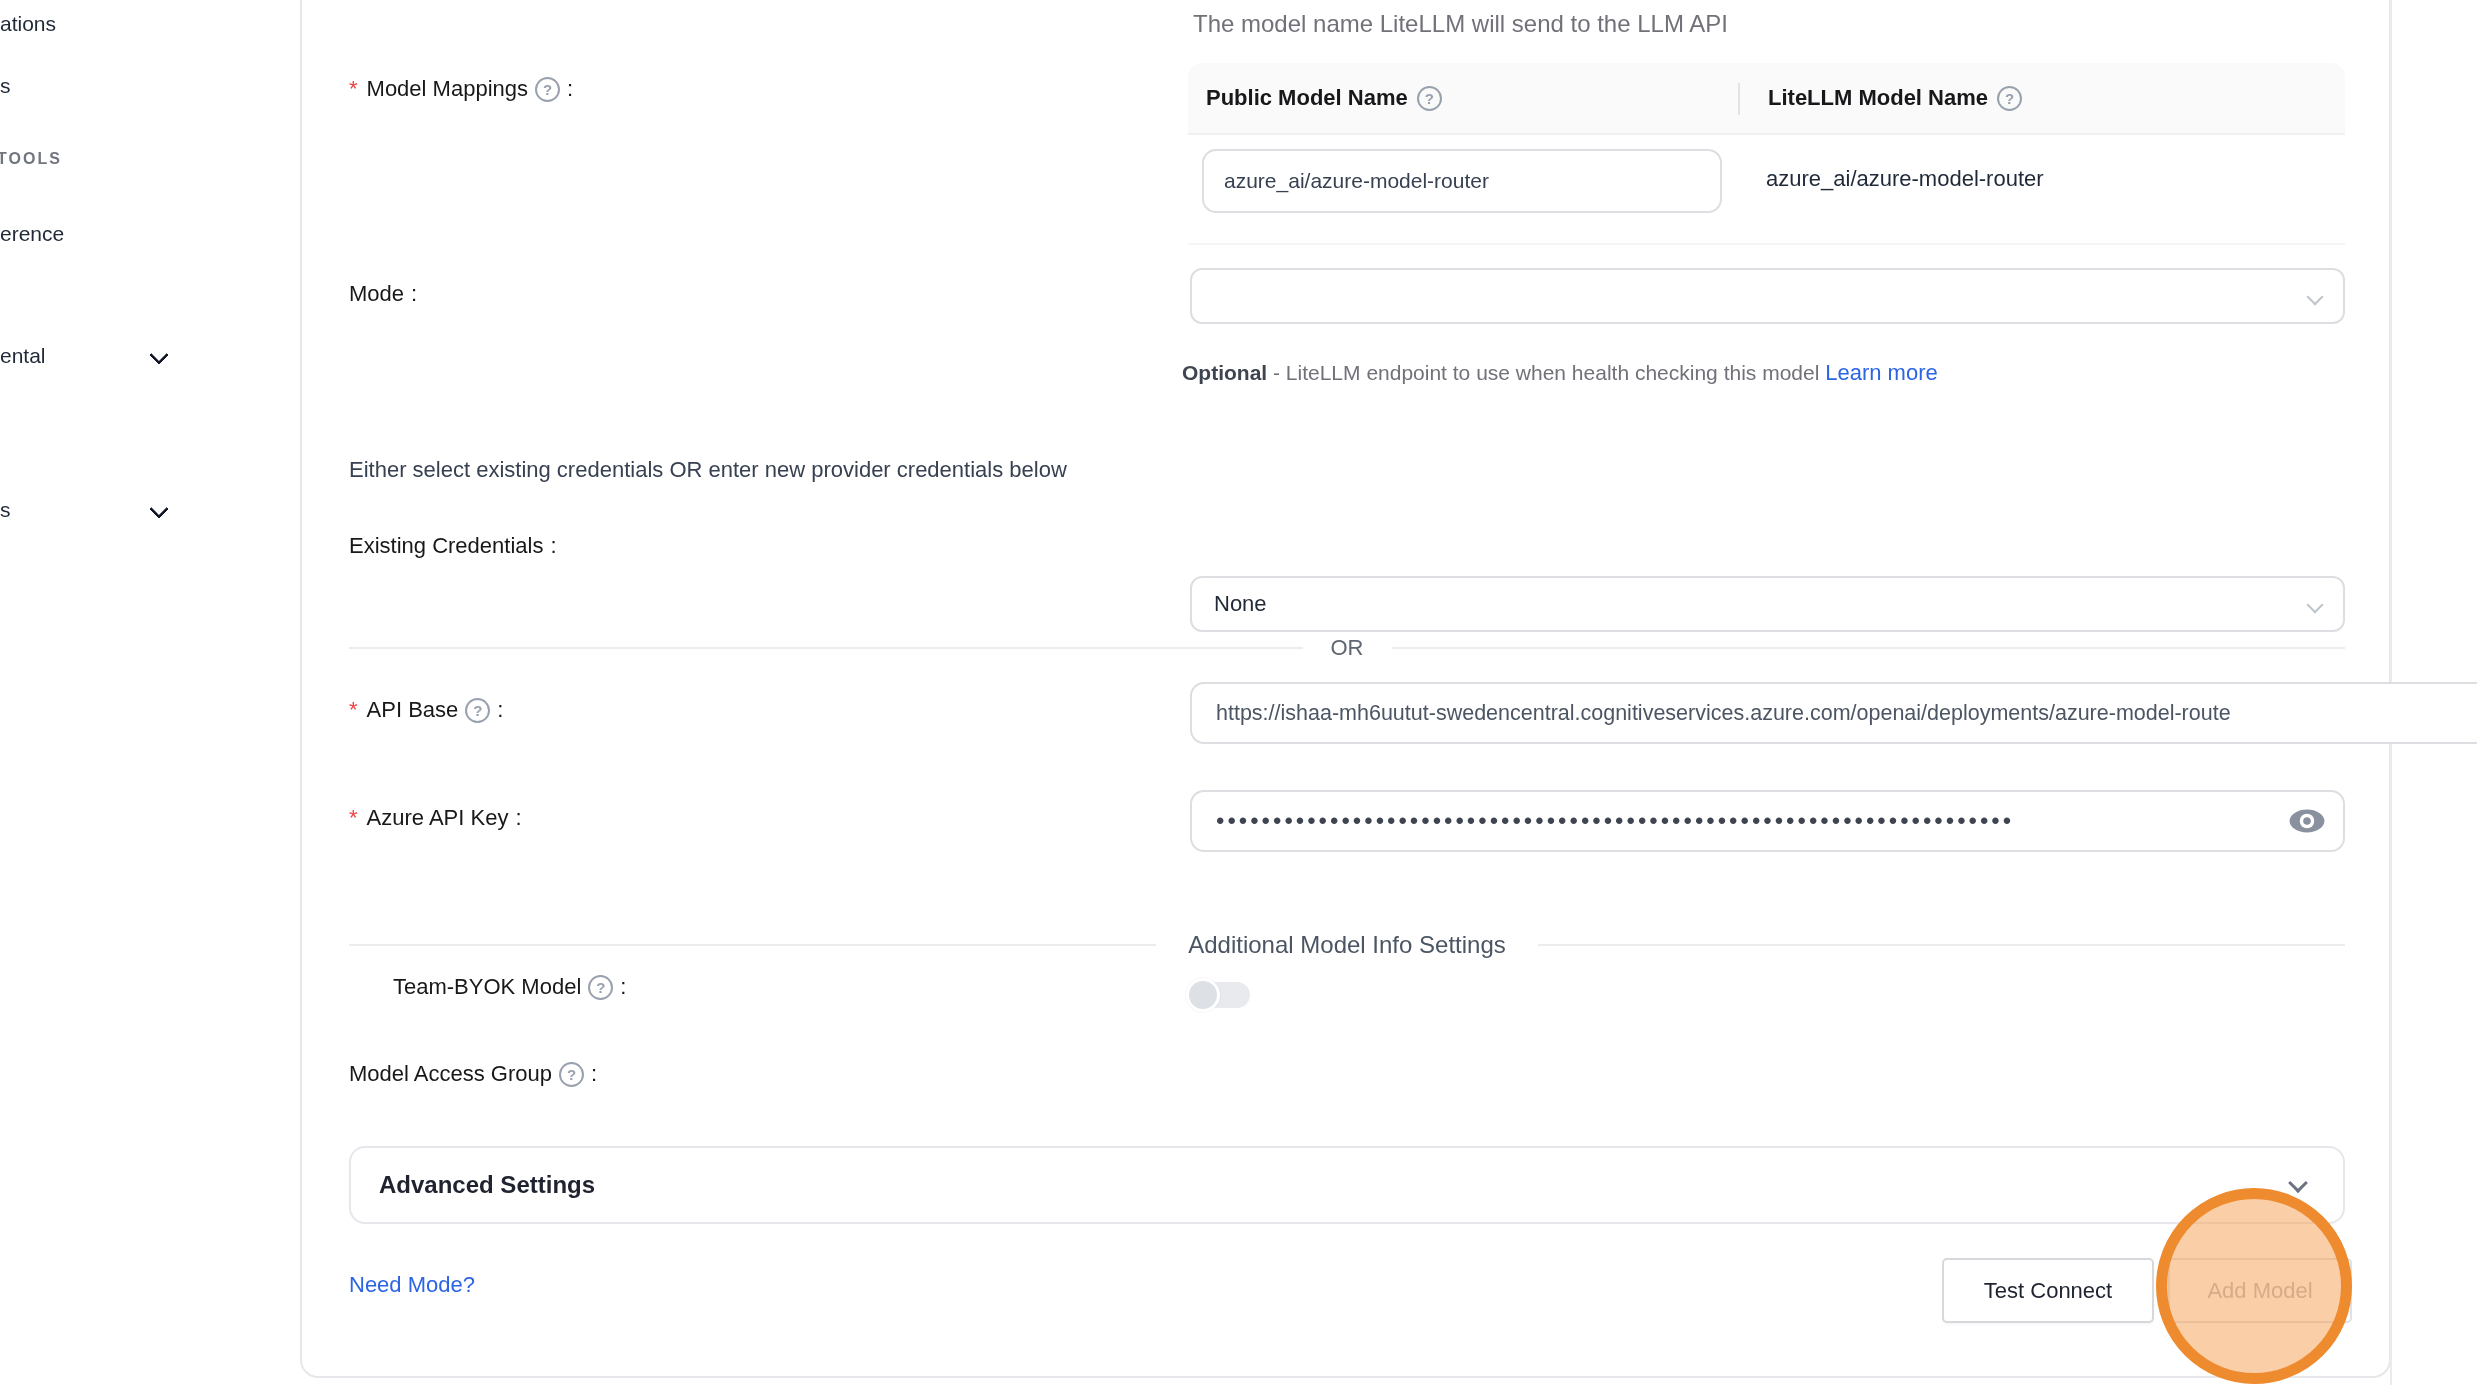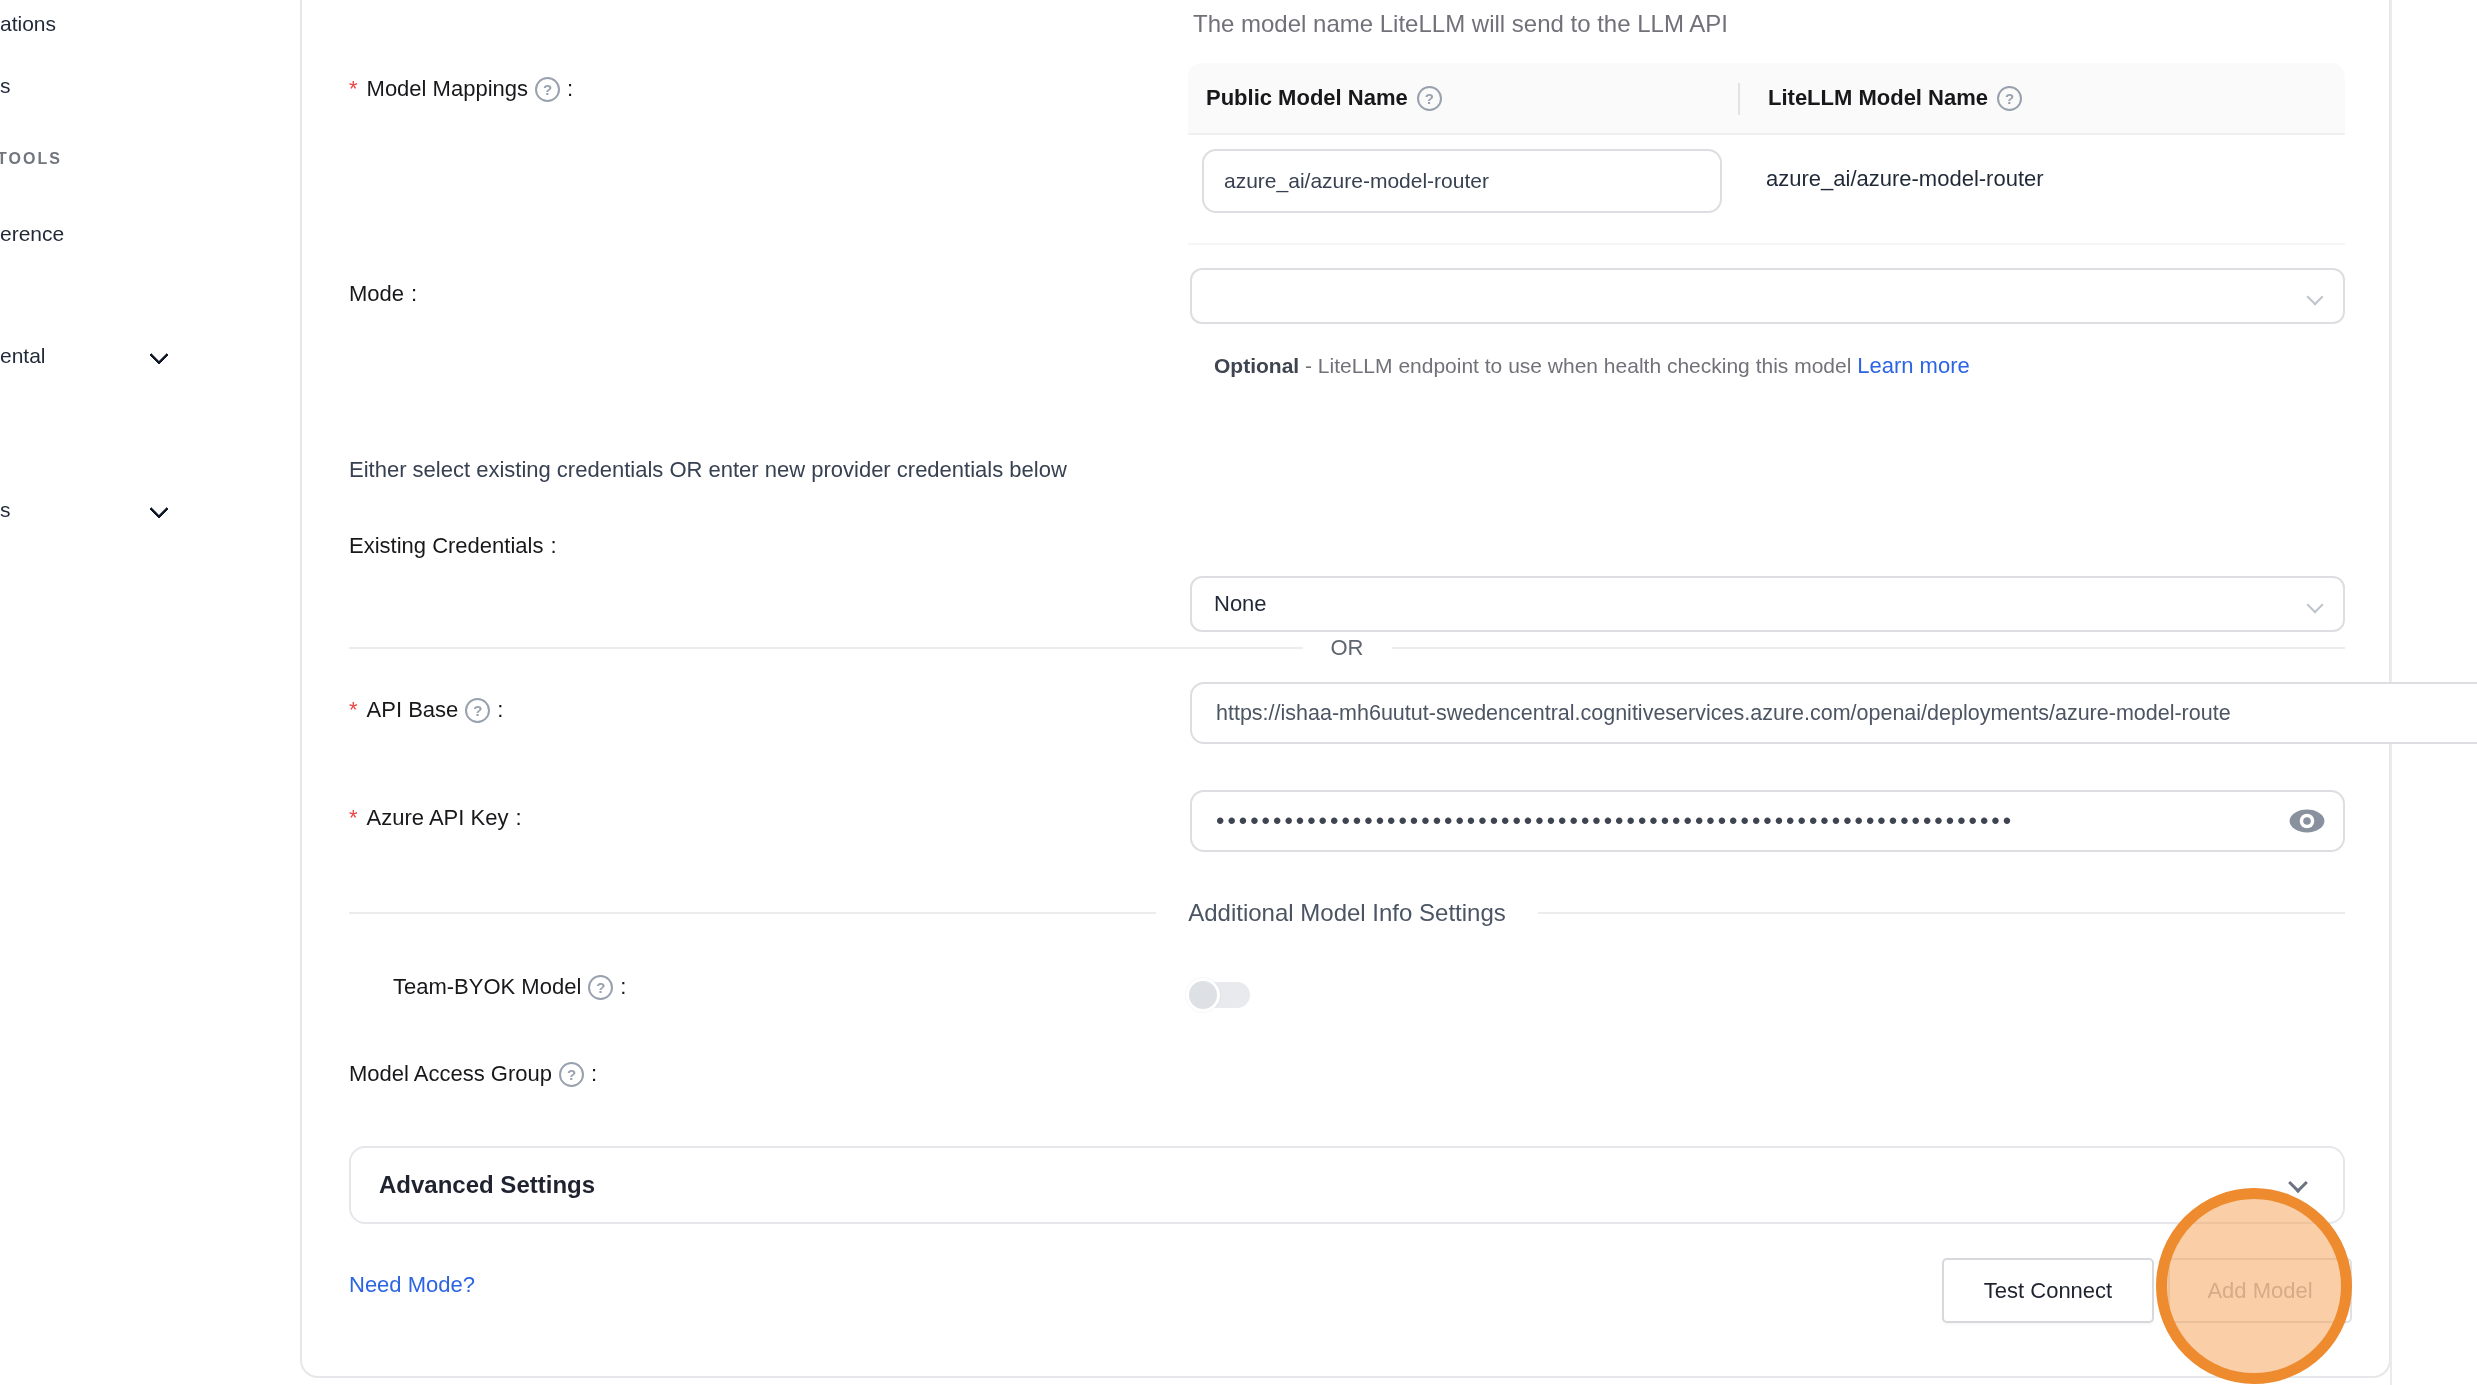--- a/index.html
+++ b/index.html
@@ -109,21 +109,21 @@
   }
   .btn-test { left:1942px; width:212px; border:2px solid #d6d8dc; color:#1f2330; box-shadow:0 2px 2px rgba(0,0,0,0.03); }
   .btn-add { left:2168px; width:184px; border:2px solid #e0e1e4; color:#b0b3ba; }
 
   .highlight-circle {
     position:absolute; left:2156px; top:1188px; width:196px; height:196px;
     border:11px solid #ee8b2e; border-radius:50%;
     background:rgba(245,166,95,0.55); pointer-events:none;
   }
 
-  .hint-block { position:absolute; left:1214px; top:344px; width:810px; font-size:21px; color:#71717a; line-height:44px; }
+  .hint-block { position:absolute; left:1182px; top:344px; width:810px; font-size:21px; color:#71717a; line-height:58px; }
   .hint-block b { color:#3f4550; }
 </style>
 </head>
 <body>
 
 <div id="page">
 
   <nav>
     <div class="side-item" style="top:12px;">ations</div>
     <div class="side-item" style="top:74px;">s</div>
@@ -211,21 +211,21 @@
     <span class="dots">••••••••••••••••••••••••••••••••••••••••••••••••••••••••••••••••••••••</span>
     <button class="eye-btn">
       <svg width="38" height="30" viewBox="0 0 24 18">
         <ellipse cx="12" cy="9" rx="11" ry="7.2" fill="#8a919e"></ellipse>
         <circle cx="12" cy="9" r="4.6" fill="#ffffff"></circle>
         <circle cx="12" cy="9" r="2.4" fill="#8a919e"></circle>
       </svg>
     </button>
   </div>
 
-  <div class="divider-row" style="top:899px;gap:32px;">
+  <div class="divider-row" style="top:931px;gap:32px;">
     <div class="line"></div>
     <div class="dtext" style="color:#4b5563; font-size:24px;">Additional Model Info Settings</div>
     <div class="line"></div>
   </div>
 
   <div class="flabel" style="top:974px;margin-left:44px;">
     <span>Team-BYOK Model</span>
     <span class="help">?</span>
     <span class="colon">:</span>
   </div>

